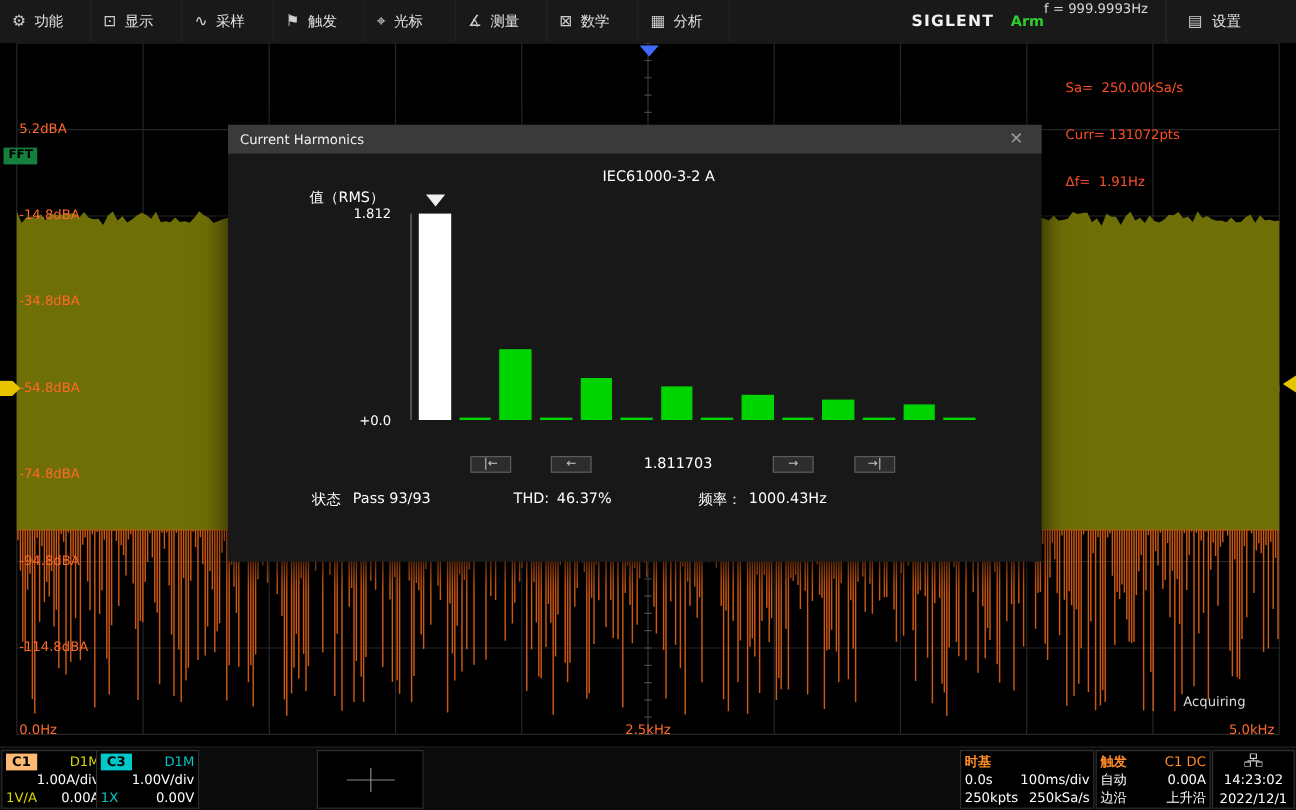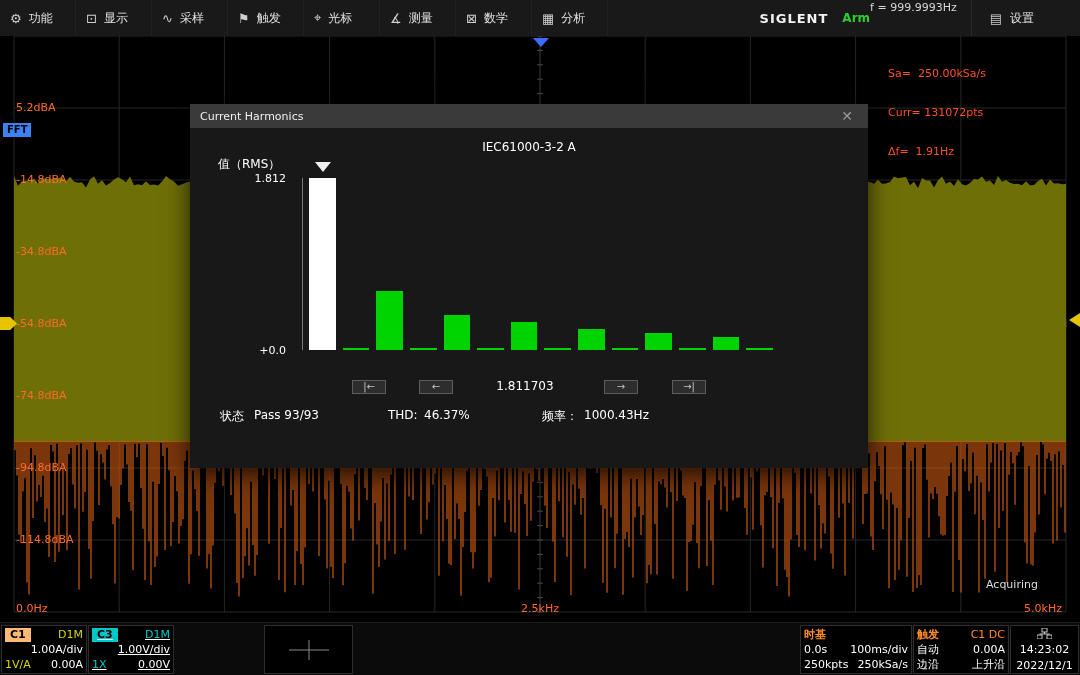--- a/index.html
+++ b/index.html
@@ -31,21 +31,21 @@
   .fft-tag { position:absolute; left:3px; top:87px; height:14px; line-height:14px; padding:0 4px; font-size:10px; font-weight:bold; color:#000; }
   .trig-marker { position:absolute; left:533px; top:2px; width:0; height:0; border-left:8px solid transparent; border-right:8px solid transparent; border-top:9px solid #3f6cff; }
   .left-marker { position:absolute; left:0; top:281px; width:17px; height:13px; background:#e6c400; clip-path:polygon(0 0,60% 0,100% 50%,60% 100%,0 100%); }
   .right-marker { position:absolute; right:0; top:277px; width:0; height:0; border-top:7px solid transparent; border-bottom:7px solid transparent; border-right:11px solid #e6c400; }
   .acquiring { position:absolute; left:986px; top:542px; font-size:11px; color:#dcdcdc; }
 
   
   .dialog { position:absolute; left:190px; top:104px; width:678px; height:364px; background:#181818; box-shadow:0 6px 22px rgba(0,0,0,.75); z-index:5; }
   .dialog-titlebar { height:24px; background:#3a3a3a; display:flex; align-items:center; padding:0 10px; font-size:11px; color:#f0f0f0; }
   .dialog-close { margin-left:auto; width:22px; text-align:center; font-size:14px; color:#9a9a9a; cursor:pointer; }
-  .dialog-body { position:relative; height:340px; }
+  .dialog-body { position:relative; height:340px;margin-left:40px; }
   .std-title { position:absolute; top:12px; left:0; right:0; text-align:center; font-size:12px; color:#fff; }
   .y-title { position:absolute; left:28px; top:28px; font-size:12px; color:#fff; }
   .y-max { position:absolute; left:36px; top:44px; width:60px; text-align:right; font-size:11px; color:#fff; }
   .y-min { position:absolute; left:36px; top:216px; width:60px; text-align:right; font-size:11px; color:#fff; }
   .chart { position:absolute; left:112px; top:50px; width:478px; height:172px; border-left:1px solid #777; }
   #bars { display:flex; align-items:flex-end; height:172px; padding-left:6px; }
   .bar { width:27px; margin-right:7px; }
   .sel-marker { position:absolute; top:-16px; width:0; height:0; border-left:8px solid transparent; border-right:8px solid transparent; border-top:10px solid #f0f0f0; }
   .legend { position:absolute; left:596px; top:44px; }
   .legend-item { display:flex; align-items:center; gap:9px; height:17px; font-size:12px; color:#fff; }
@@ -776,21 +776,21 @@
     <div id="y-labels">
         <span class="y-label" style="top: 71px; color: rgb(255, 106, 42);">5.2dBA</span>
         <span class="y-label" style="top: 143px; color: rgb(255, 106, 42);">-14.8dBA</span>
         <span class="y-label" style="top: 215px; color: rgb(255, 106, 42);">-34.8dBA</span>
         <span class="y-label" style="top: 287px; color: rgb(255, 106, 42);">-54.8dBA</span>
         <span class="y-label" style="top: 359px; color: rgb(255, 106, 42);">-74.8dBA</span>
         <span class="y-label" style="top: 431px; color: rgb(255, 106, 42);">-94.8dBA</span>
         <span class="y-label" style="top: 503px; color: rgb(255, 106, 42);">-114.8dBA</span>
       </div>
 
-    <span class="fft-tag" style="background: #3b82f6;">FFT</span>
+    <span class="fft-tag" style="background: #15803d;">FFT</span>
     <div class="trig-marker"></div>
     <div class="left-marker"></div>
     <div class="right-marker"></div>
 
     <span class="x-label xl" style="color: rgb(255, 106, 42);">0.0Hz</span>
     <span class="x-label xc" style="color: rgb(255, 106, 42);">2.5kHz</span>
     <span class="x-label xr" style="color: rgb(255, 106, 42);">5.0kHz</span>
 
     <span class="acquiring">Acquiring</span>
   </div>
@@ -851,21 +851,21 @@
       </div>
       <div class="row right">
           <span>1.00A/div</span>
         </div>
       <div class="row">
         <span class="cc-c1" style="color: rgb(216, 216, 0);">1V/A</span>
         <span>0.00A</span>
       </div>
     </div>
 
-    <div class="ch-box" style="left:88px;width:86px;text-decoration:underline;">
+    <div class="ch-box" style="left:80px;width:86px;">
       <div class="row">
         <span class="chip chip-c3" style="background: rgb(0, 200, 200);">C3</span>
         <span class="cc-c3" style="color: rgb(0, 200, 200);">D1M</span>
       </div>
       <div class="row right">
           <span>1.00V/div</span>
         </div>
       <div class="row">
         <span class="cc-c3" style="color: rgb(0, 200, 200);">1X</span>
         <span>0.00V</span>

